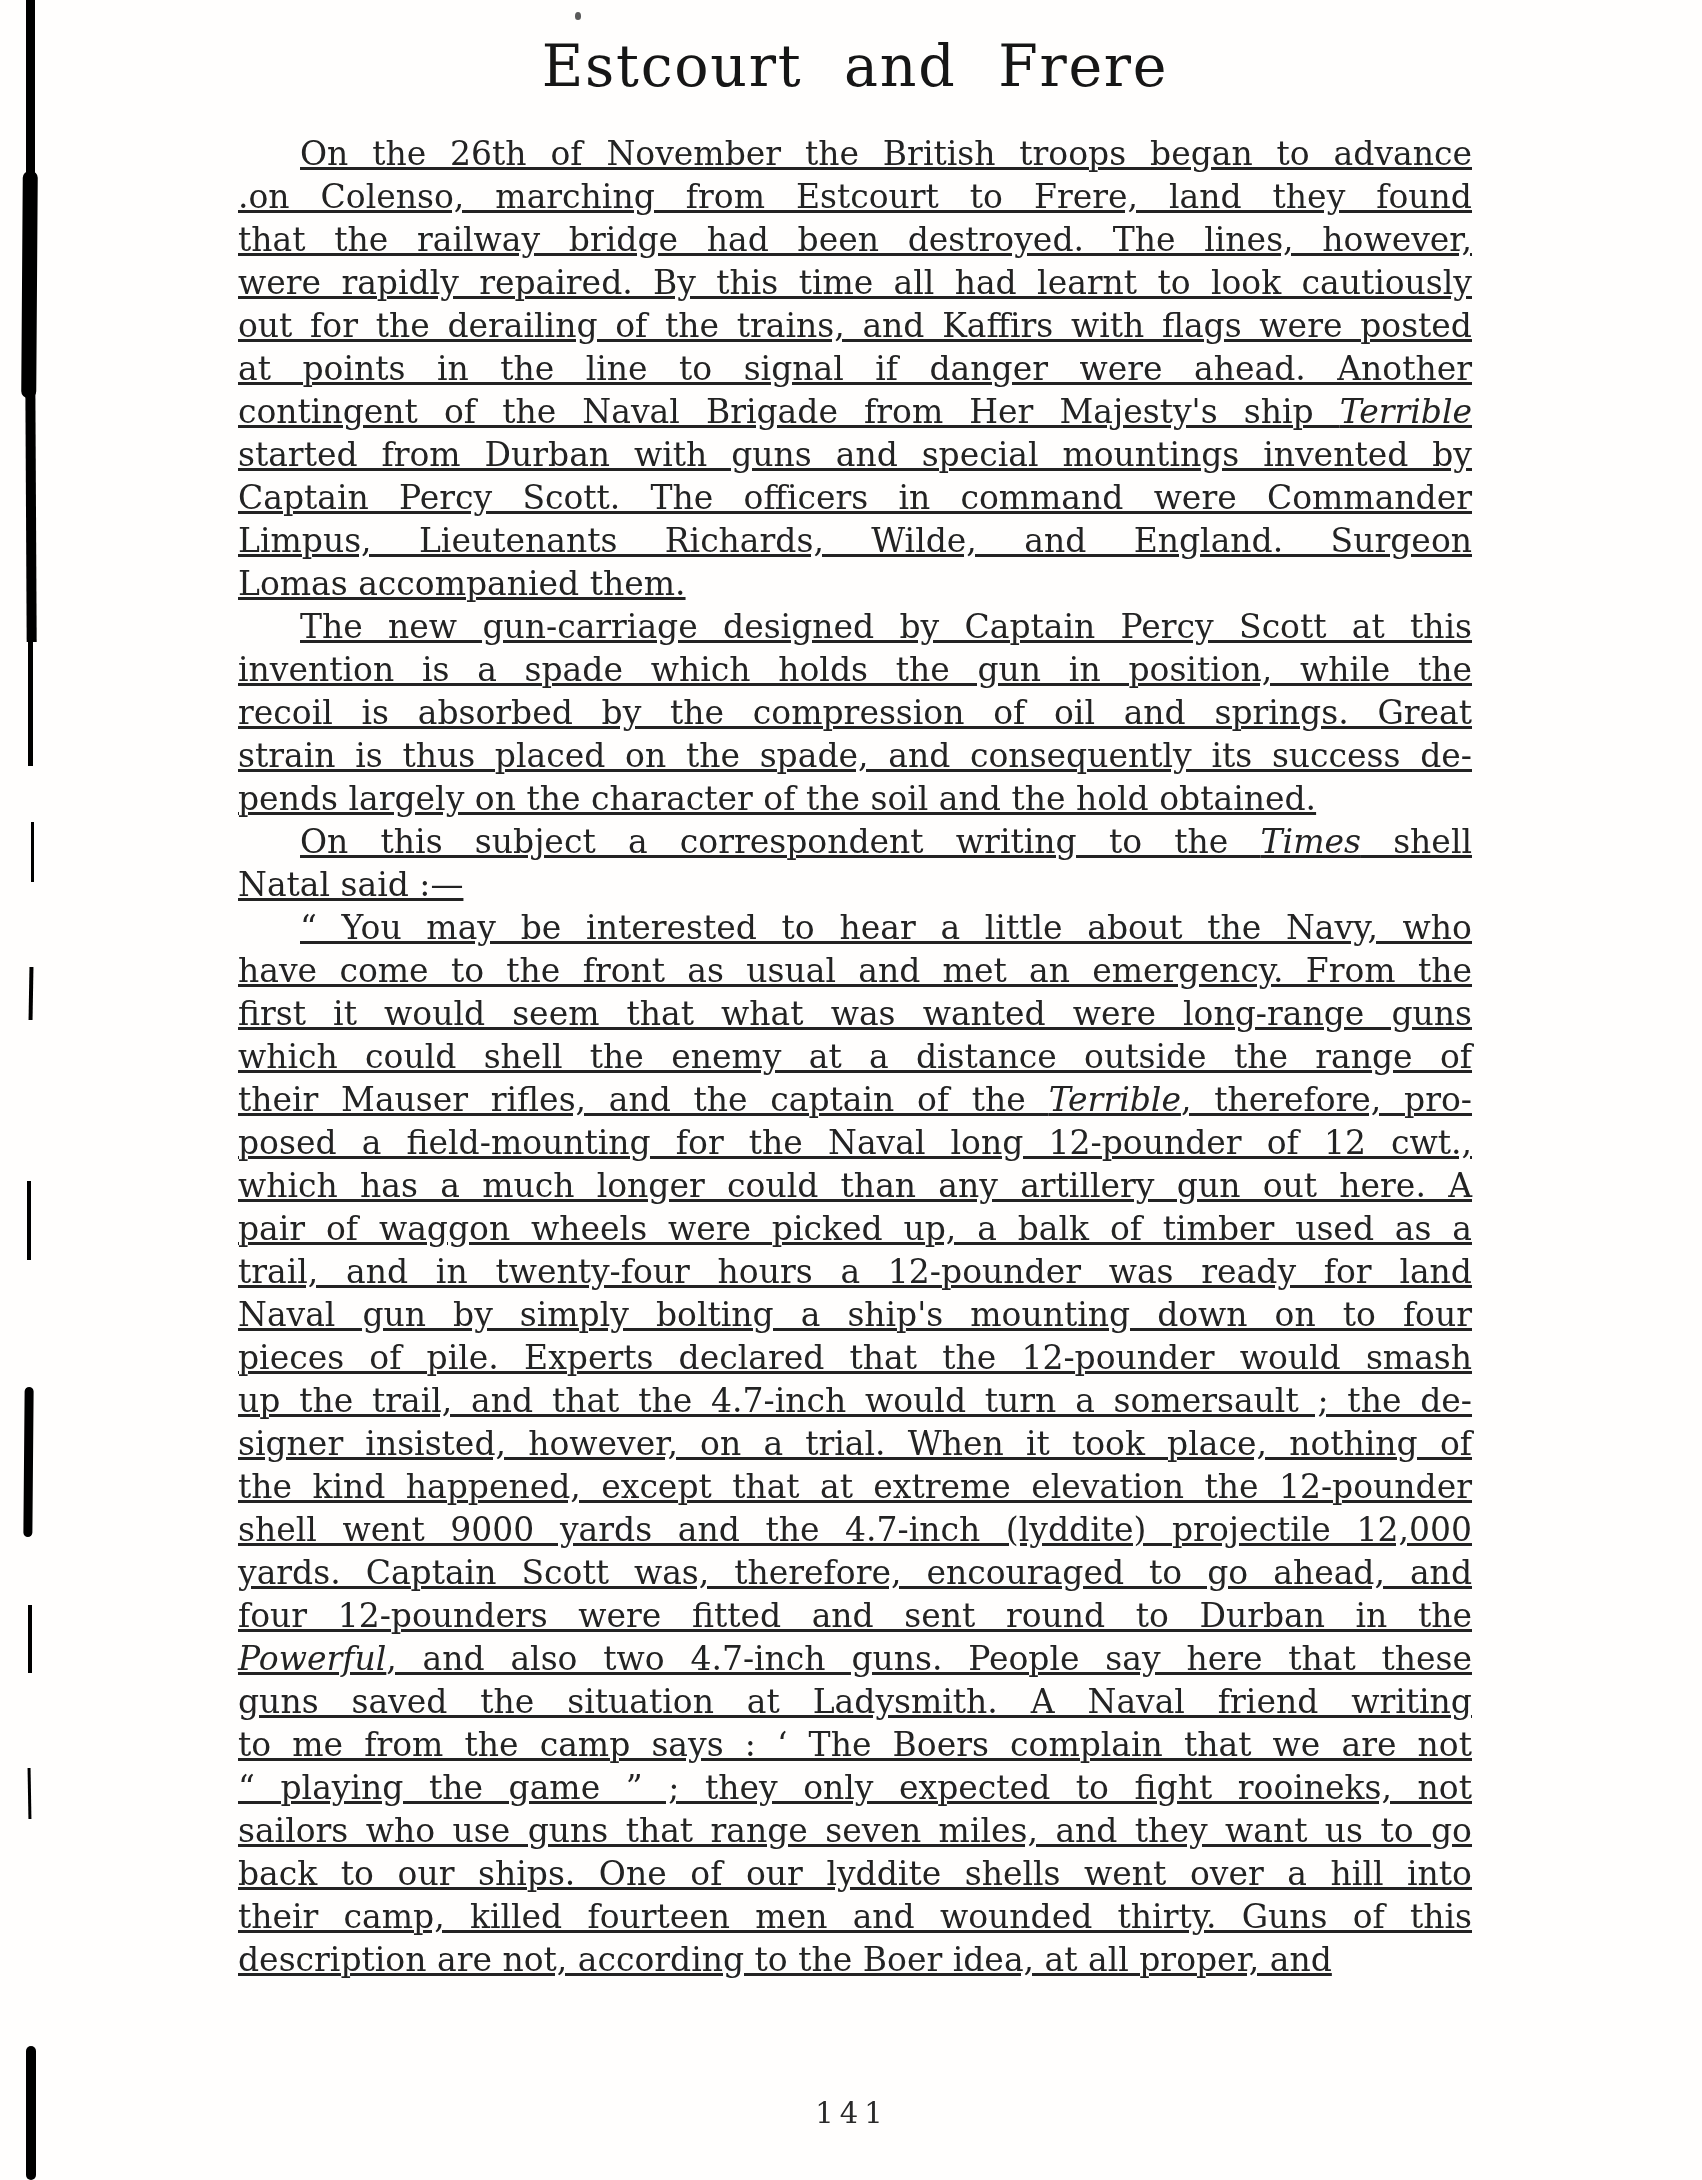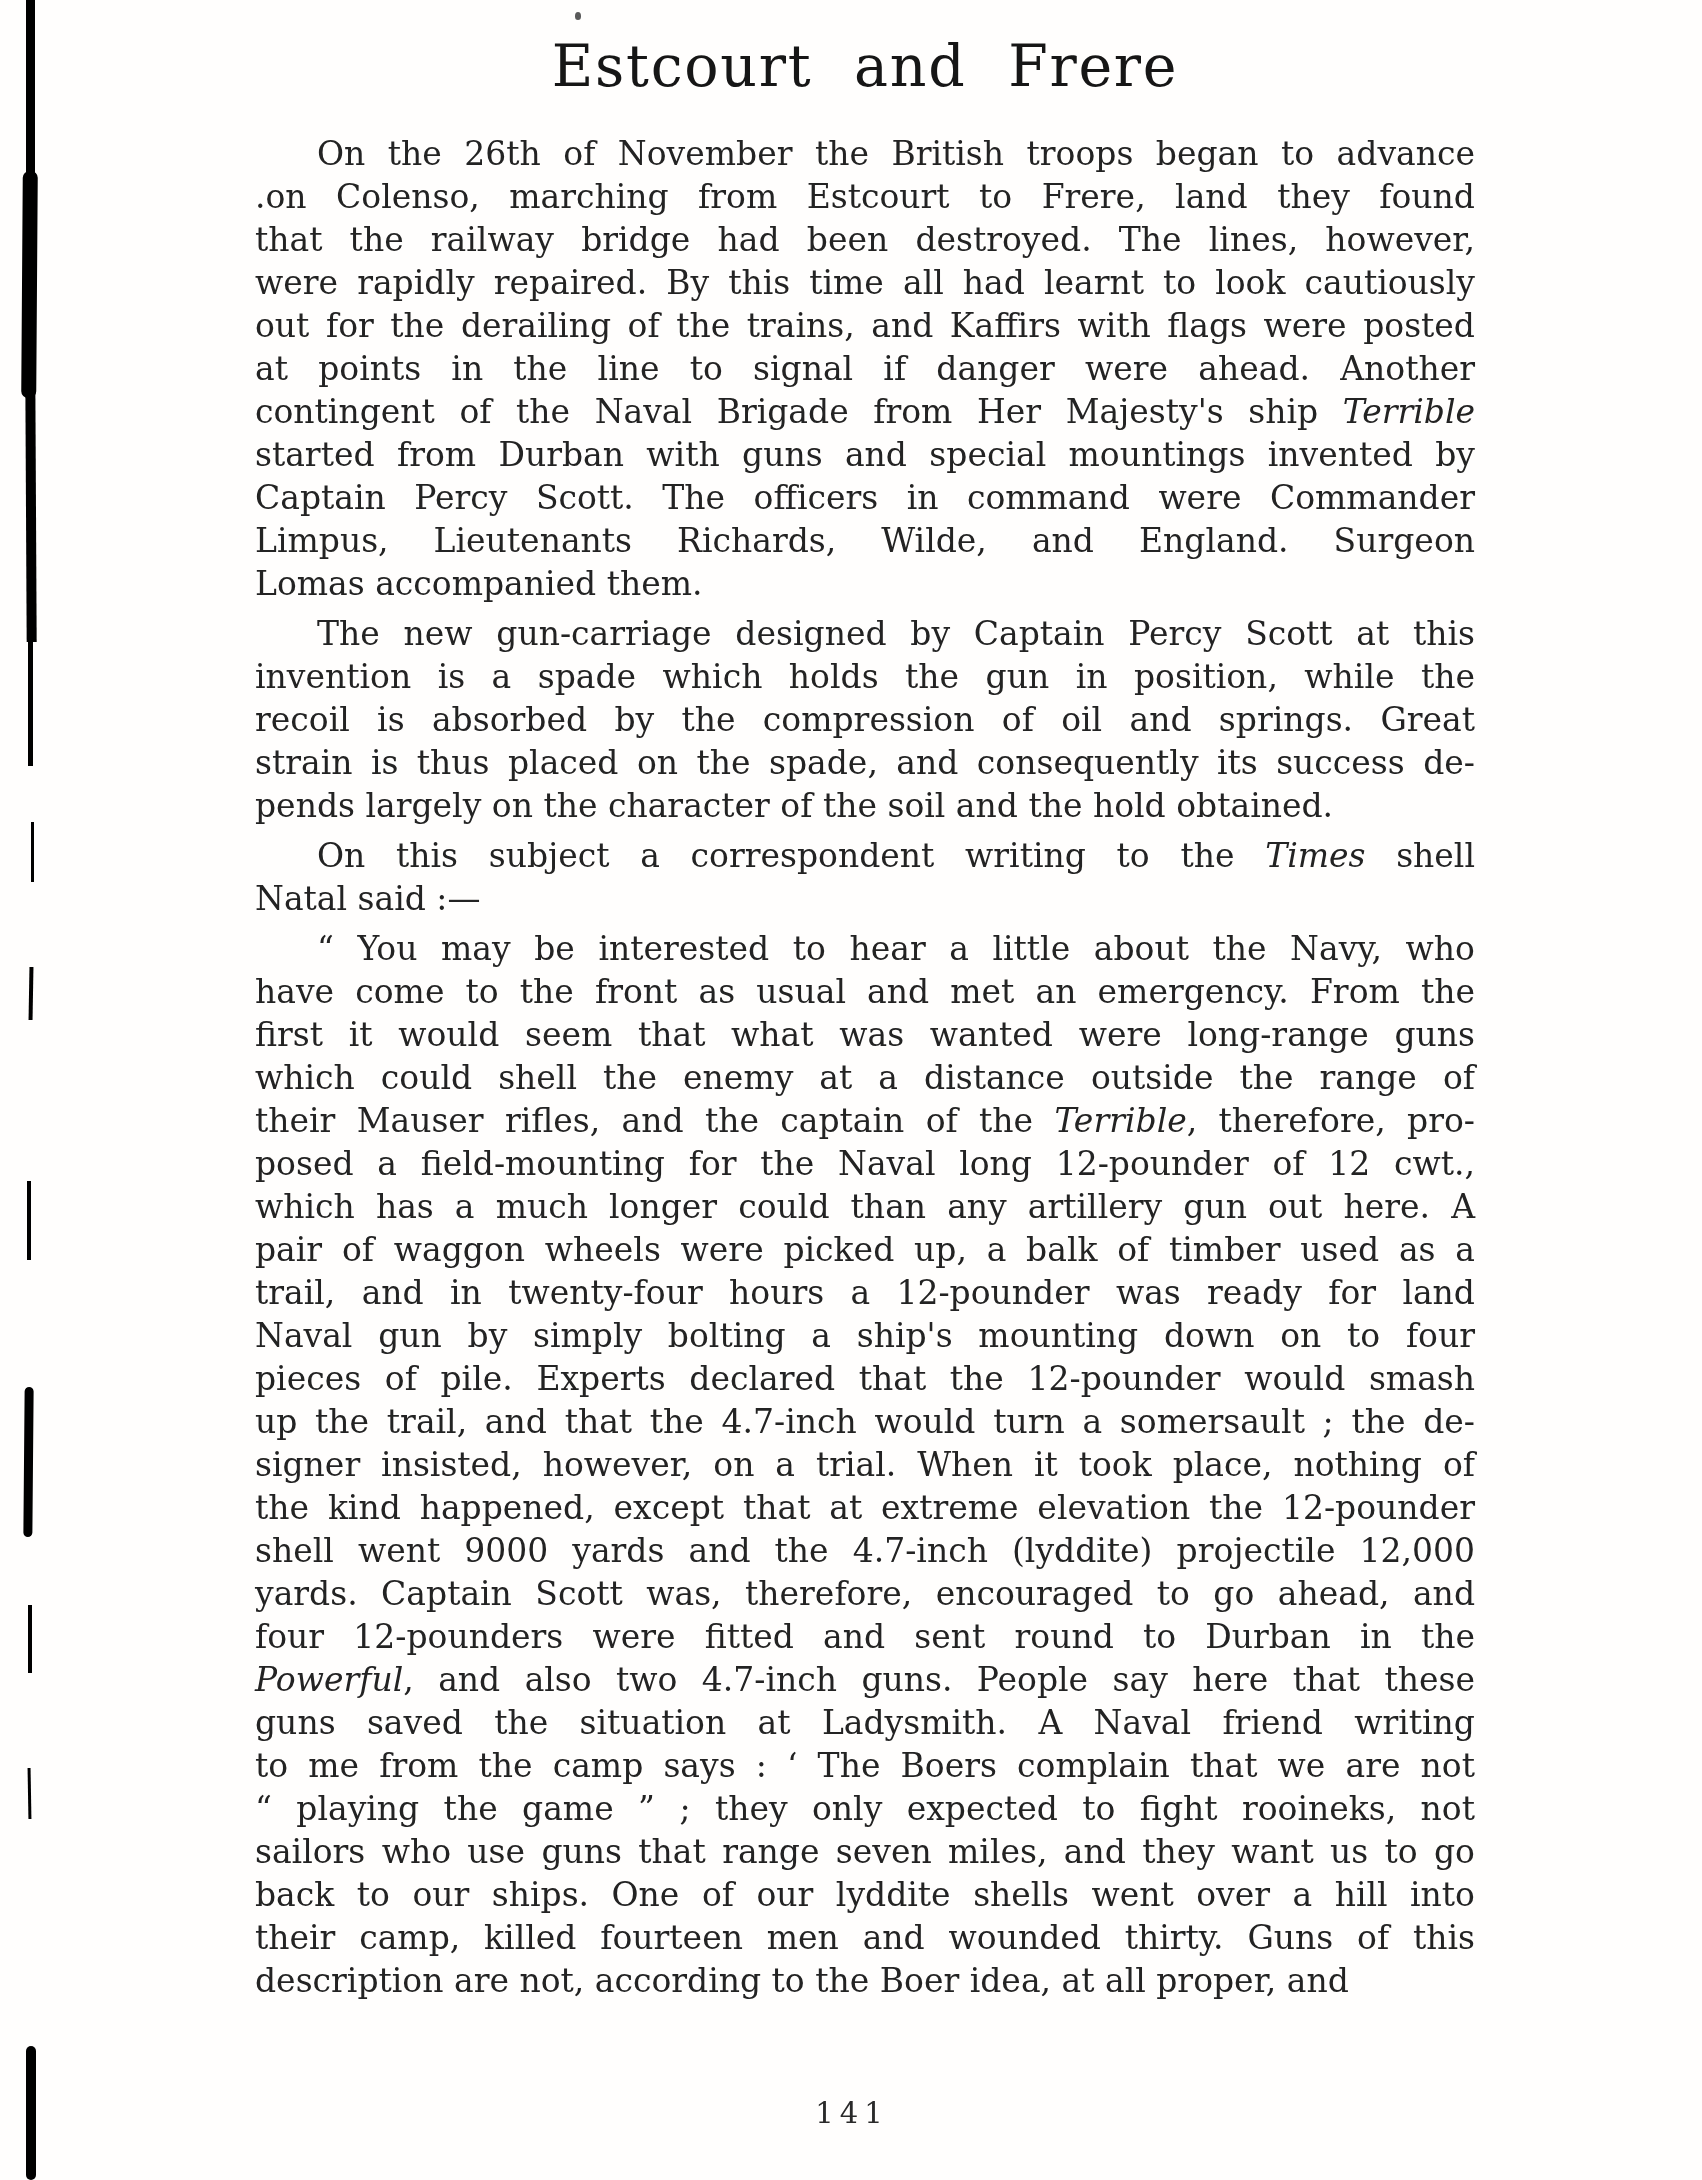--- a/index.html
+++ b/index.html
@@ -8,38 +8,38 @@
     background: #ffffff;
     position: relative;
     font-family: "DejaVu Serif", serif;
     color: #1f1f1f;
     overflow: hidden;
   }
   .page { position: absolute; inset: 0; background: #fffefd; }
 
   .content {
     position: absolute;
-    left: 248px; top: 33px;
+    left: 238px; top: 33px;
     width: 1234px;
   }
   .title {
     text-align: center;
     font-size: 57px;
     font-weight: 400;
     letter-spacing: 1.7px;
     word-spacing: 22px;
     color: #161616;
     margin: 0 0 33px 0;
   }
   .body-text {
     font-size: 33px;
     line-height: 43px;
     color: #232323;
   }
-  .paragraph { margin: 7px; }
+  .paragraph { margin: 0; text-decoration: underline; }
   .line {
     text-align: justify;
     text-align-last: justify;
     white-space: normal;
   }
   .line.first { text-indent: 62px; }
   .line.last { text-align-last: left; }
   .line i { font-style: italic; }
 
   .page-number {

